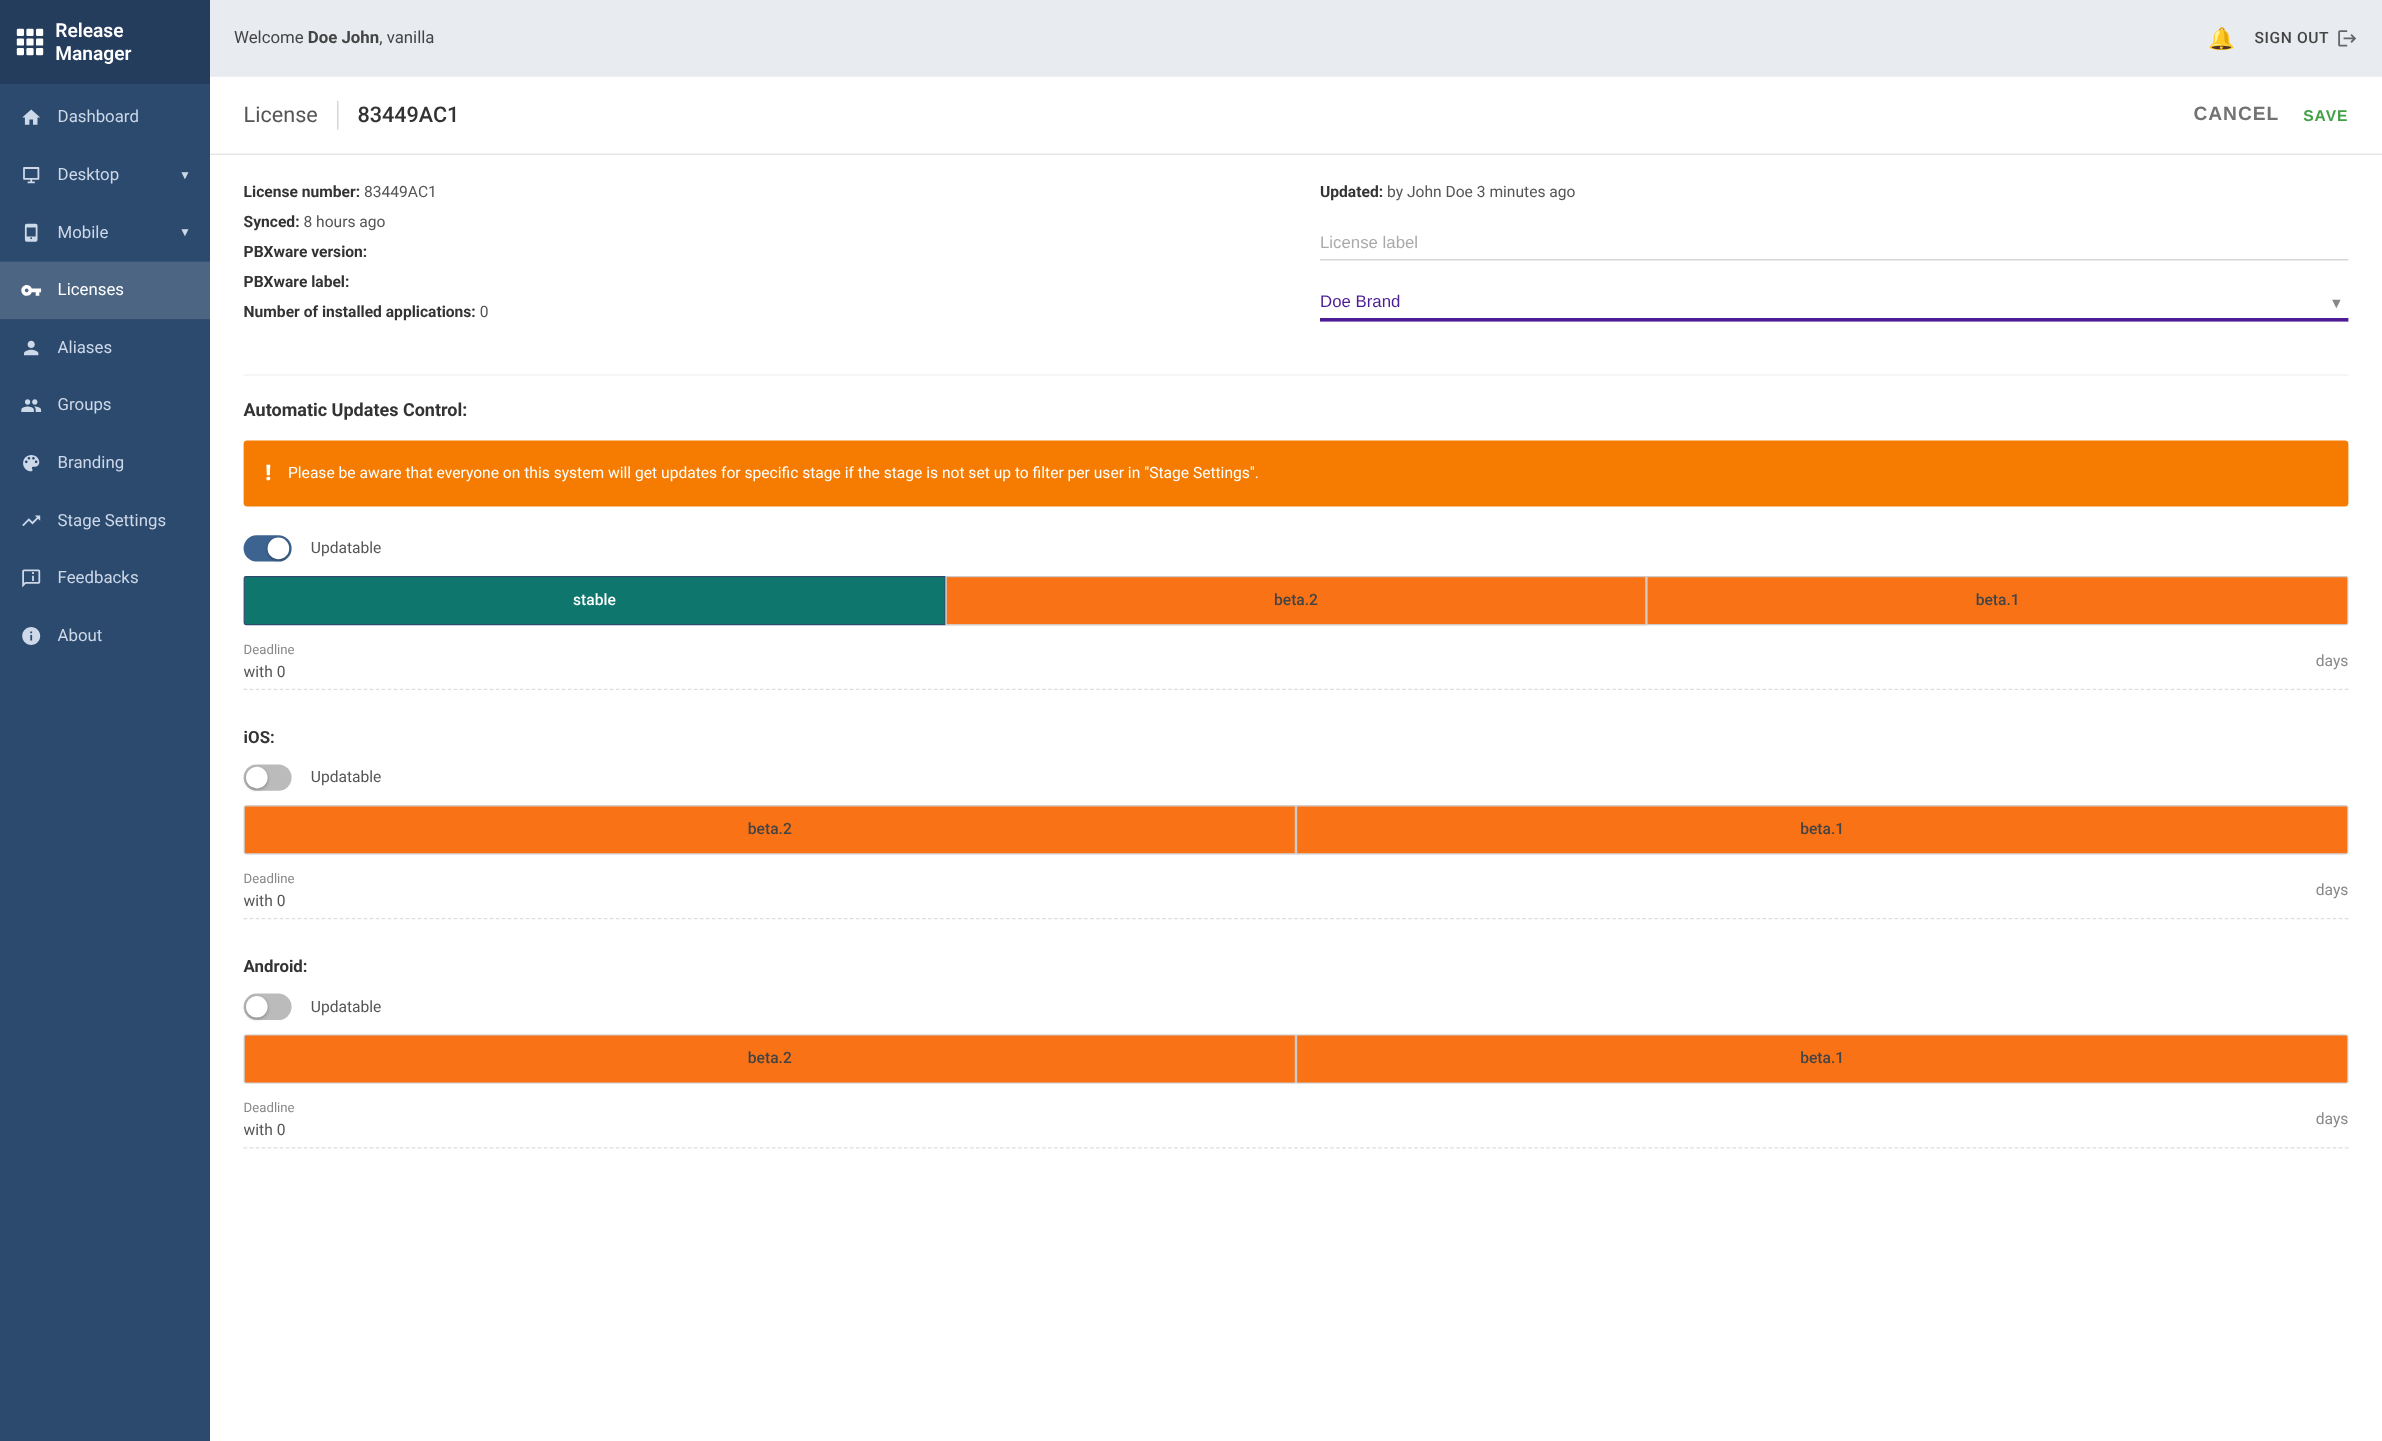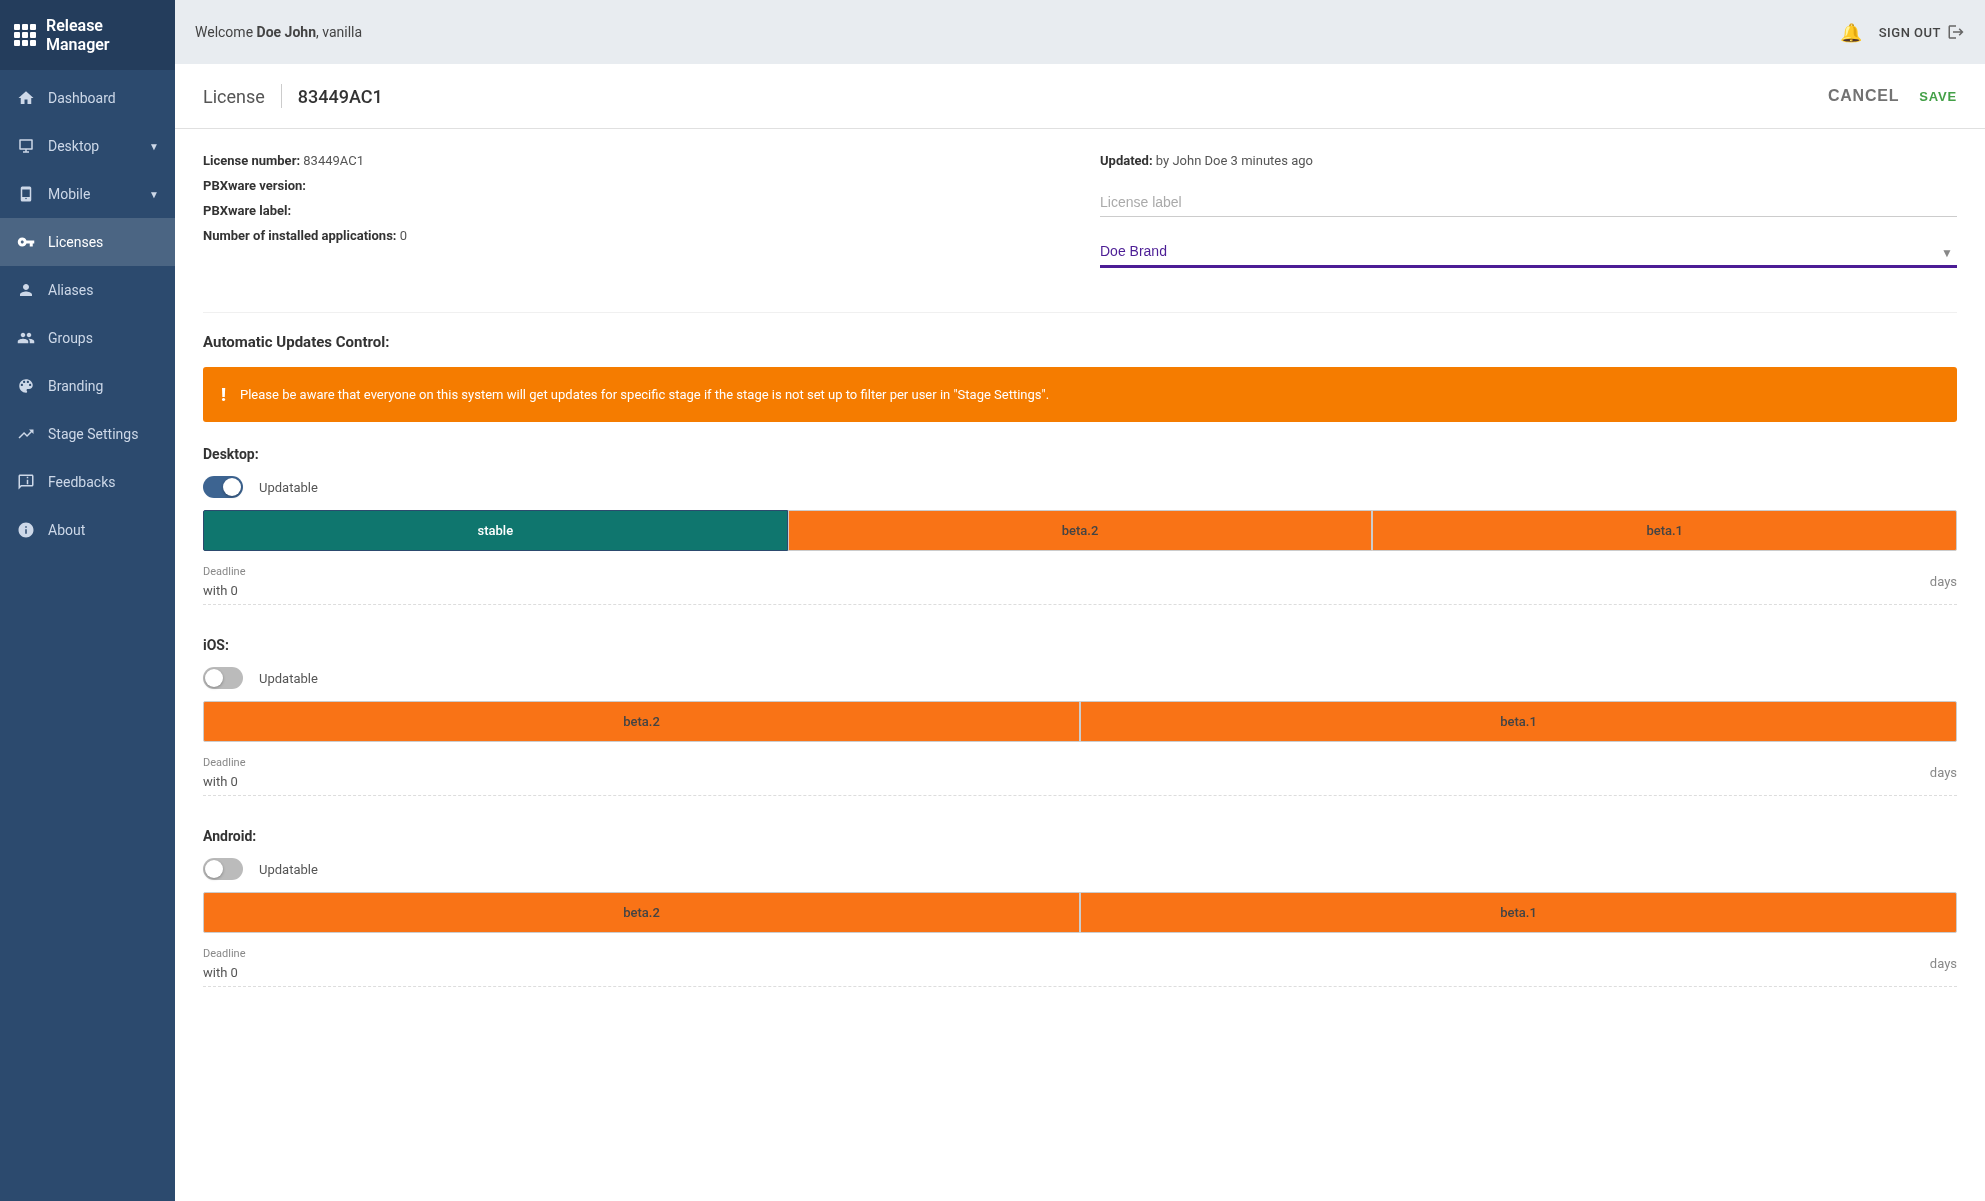--- a/index.html
+++ b/index.html
@@ -347,20 +347,24 @@
 
     <div class="content-body">
 
       <div class="info-grid">
         <div class="info-left">
           <div class="info-row">
             <strong>License number:</strong>
             <span>83449AC1</span>
           </div>
           <div class="info-row">
+            <strong>Synced:</strong>
+            <span>8 hours ago</span>
+          </div>
+          <div class="info-row">
             <strong>PBXware version:</strong>
           </div>
           <div class="info-row">
             <strong>PBXware label:</strong>
           </div>
           <div class="info-row">
             <strong>Number of installed applications:</strong>
             <span>0</span>
           </div>
         </div>
@@ -386,23 +390,20 @@
       <div class="divider"></div>
 
       <div class="section-title">Automatic Updates Control:</div>
 
       <div class="warning-banner">
         <span class="warning-icon">!</span>
         <span>Please be aware that everyone on this system will get updates for specific stage if the stage is not set up to filter per user in "Stage Settings".</span>
       </div>
 
       <div class="platform-section">
-        <div class="platform-header">
-          <span class="platform-name">Desktop:</span>
-        </div>
         <div class="toggle-row">
           <div class="toggle on"></div>
           <span class="toggle-label">Updatable</span>
         </div>
         <div class="stage-buttons">
           <div class="stage-btn active">stable</div>
           <div class="stage-btn">beta.2</div>
           <div class="stage-btn">beta.1</div>
         </div>
         <div class="deadline-row">

